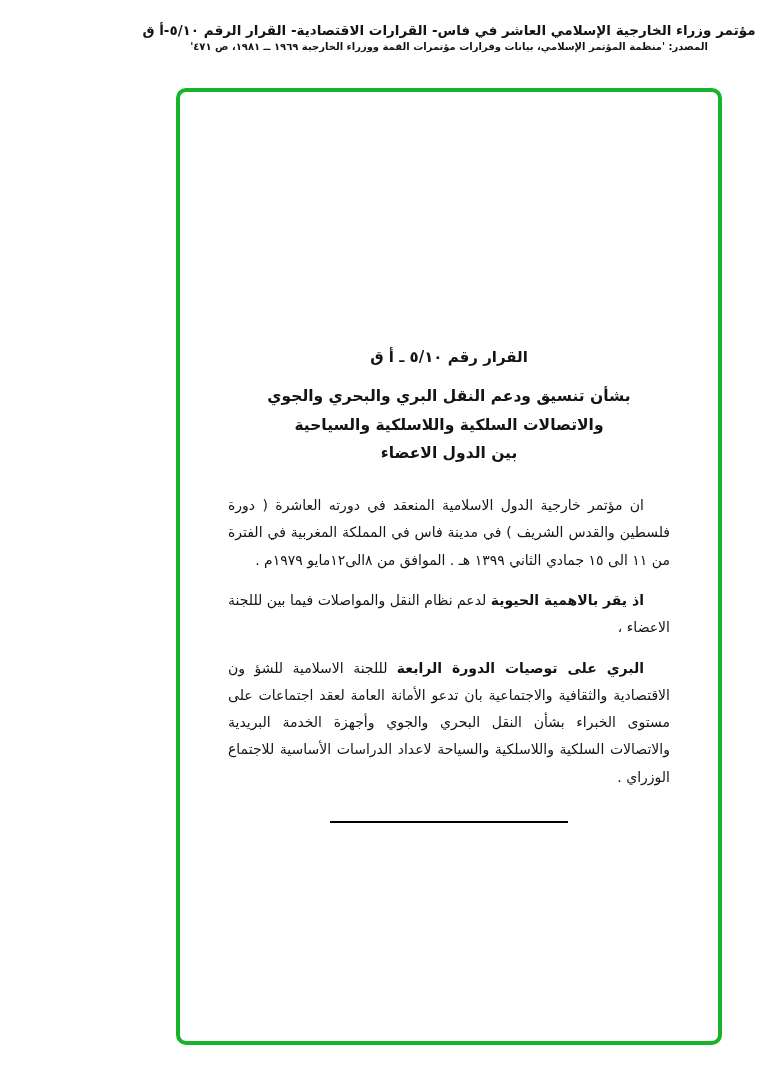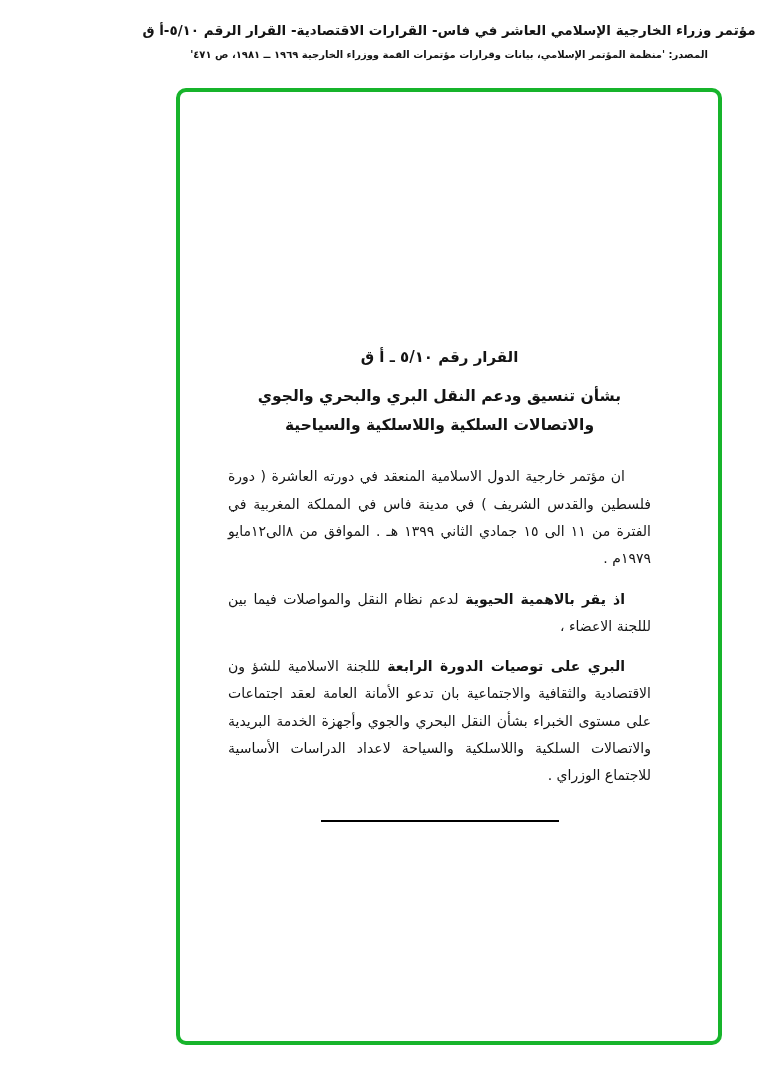--- a/index.html
+++ b/index.html
@@ -28,39 +28,39 @@
     text-align:center;
     direction:rtl;
   }
   .top-header .line1{
     font-size:13.5px;
     font-weight:bold;
     letter-spacing:0;
     line-height:1.5;
   }
   .top-header .line2{
-    margin-top:8px;
+    margin-top:0;
     font-size:10px;
     font-weight:bold;
     line-height:1.4;
   }
   
   .doc-frame{
     position:absolute;
     top:88px;
     left:36px;
     right:36px;
     height:957px;
     border:4px solid var(--green);
     border-radius:10px;
     background:#ffffff;
     box-sizing:border-box;
   }
   .doc-content{
-    padding:256px 67px 0 48px;
+    padding:256px 48px 0 48px;
     direction:rtl;
   }
   .res-number{
     text-align:center;
     font-weight:bold;
     font-size:15px;
     margin-bottom:16px;
   }
   .doc-title{
     text-align:center;
@@ -98,20 +98,21 @@
     <div class="line2">المصدر: 'منظمة المؤتمر الإسلامي، بيانات وقرارات مؤتمرات القمة ووزراء الخارجية ١٩٦٩ ــ ١٩٨١، ص ٤٧١'</div>
   </header>
 
   <div class="doc-frame">
     <div class="doc-content">
 
       <div class="res-number">القرار رقم ٥/١٠ ـ أ ق</div>
 
       <div class="doc-title">
         <div>بشأن تنسيق ودعم النقل البري والبحري والجوي والاتصالات السلكية واللاسلكية والسياحية</div>
+        <div>بين الدول الاعضاء</div>
       </div>
 
       <div class="doc-body">
         <p>
           <span class="lead"></span><span>ان مؤتمر خارجية الدول الاسلامية المنعقد في دورته العاشرة ( دورة فلسطين والقدس الشريف ) في مدينة فاس في المملكة المغربية في الفترة من ١١ الى ١٥ جمادي الثاني ١٣٩٩ هـ . الموافق من ٨الى١٢مايو ١٩٧٩م .</span>
         </p>
         <p>
           <span class="lead">اذ يقر بالاهمية الحيوية</span><span> لدعم نظام النقل والمواصلات فيما بين لللجنة الاعضاء ،</span>
         </p>
         <p>

